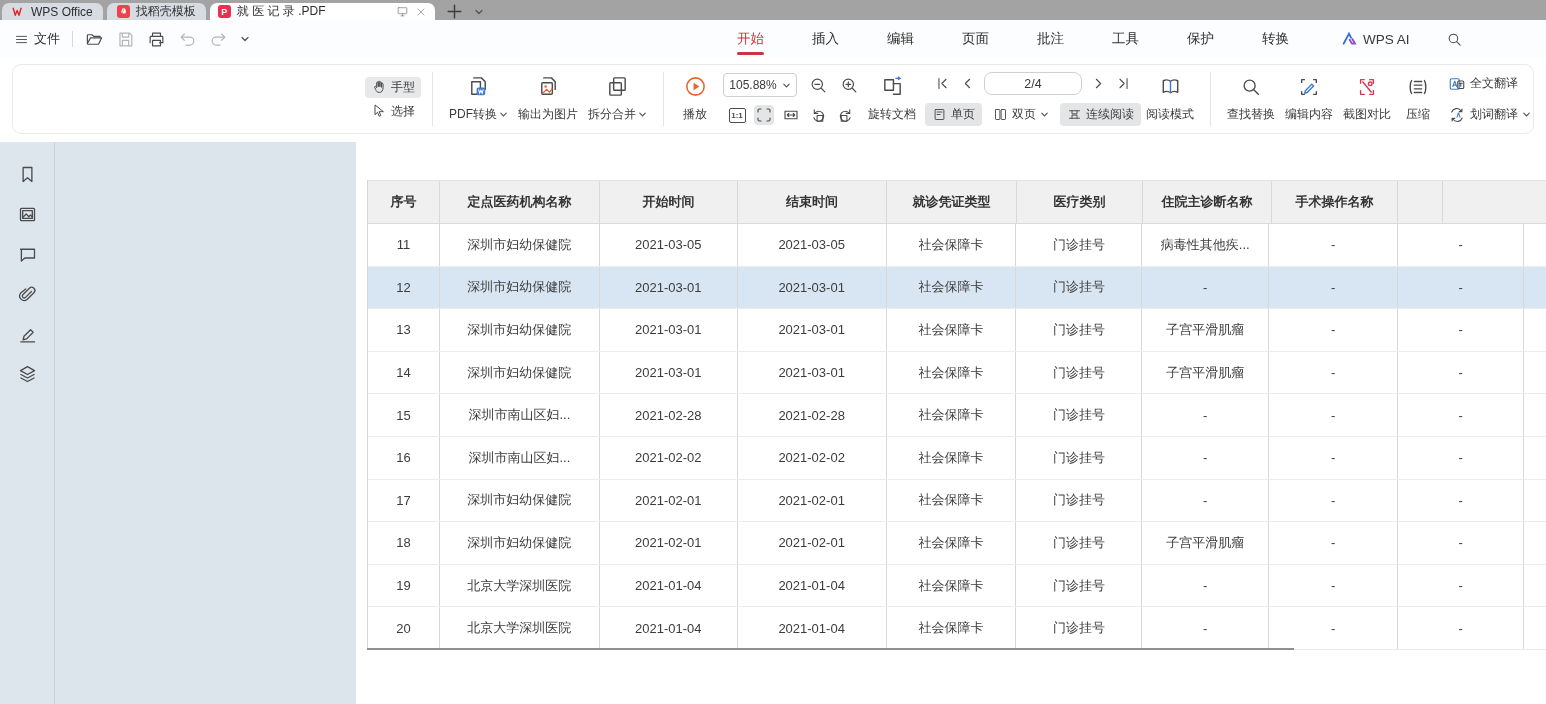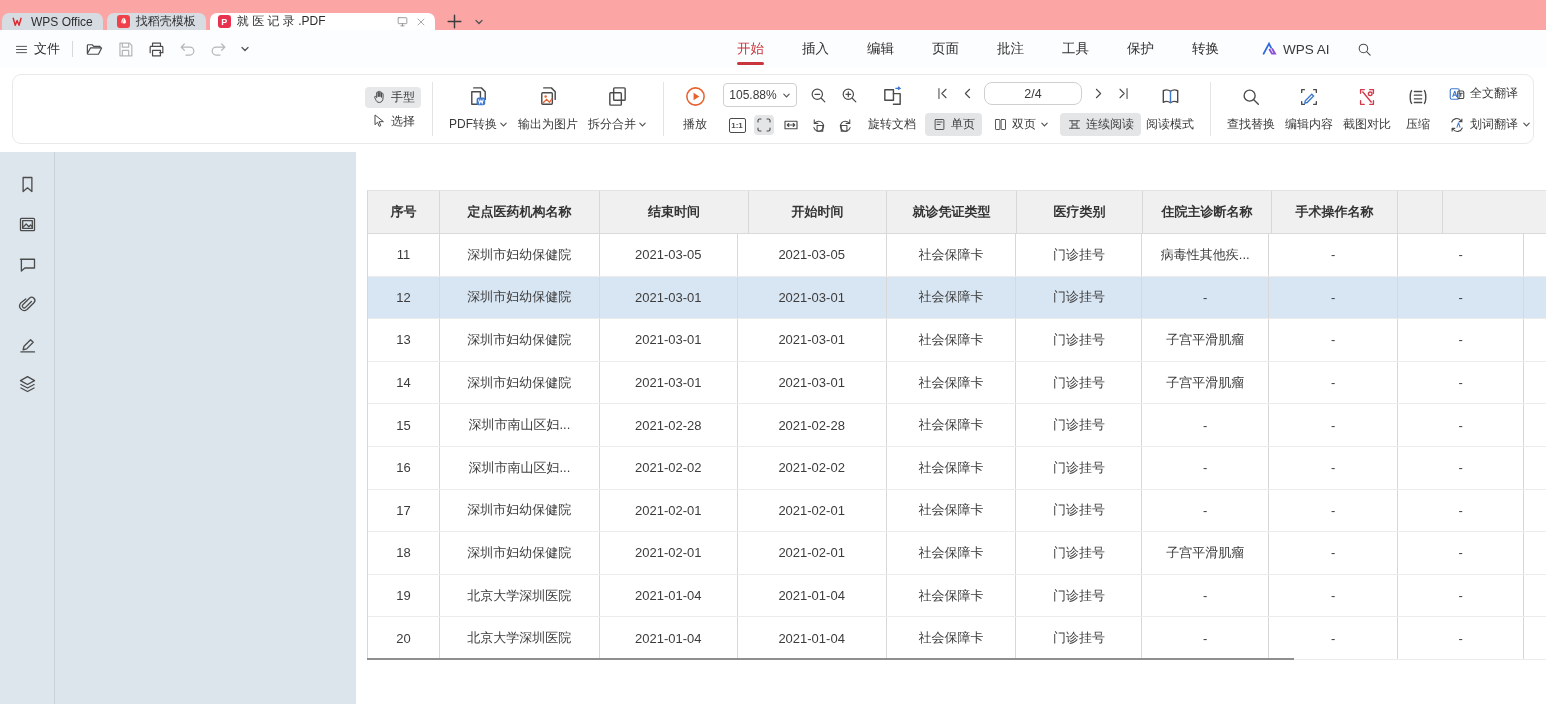--- a/index.html
+++ b/index.html
@@ -1,37 +1,37 @@
 <!DOCTYPE html>
 <html><head>
 <meta charset="utf-8">
 <style>
   * { margin:0; padding:0; box-sizing:border-box; }
   html,body { width:1546px; height:704px; overflow:hidden; }
   body { font-family:"Liberation Sans","DejaVu Sans",sans-serif; color:#3a3a3a; background:#e4e9ef; }
   svg { display:block; }
 
   
-  .tabbar { height:30px; background:#fca5a5; display:flex; align-items:flex-end; padding-left:2px; position:relative; }
+  .tabbar { height:20px; background:#a3a3a3; display:flex; align-items:flex-end; padding-left:2px; position:relative; }
   .tab { height:17px; display:flex; align-items:center; gap:6px; padding:0 10px; border-radius:7px 7px 0 0; font-size:12px; color:#2e2e2e; }
   .tab.gray { background:#d7dce2; margin-right:4px; }
   .tab.doc { background:#ffffff; width:225px; padding:0 8px; position:relative; }
   .tab.doc .title { flex:1; white-space:nowrap; overflow:hidden; font-size:12px; }
   .tabicon { width:13px; height:13px; border-radius:3px; display:flex; align-items:center; justify-content:center; flex:none; }
   .tabicon.pdf { background:#e8314e; color:#fff; font-size:9px; font-weight:bold; }
   .tabicon.docer { background:#f0404a; }
   .tab-extra { display:flex; align-items:center; gap:10px; margin-left:10px; height:17px; }
 
   
   .menubar { height:38px; background:#fcfdfe; display:flex; align-items:center; padding-left:14px; position:relative; }
   .mb-left { display:flex; align-items:center; gap:12px; }
   .mb-file { display:flex; align-items:center; gap:5px; font-size:13px; color:#2f2f2f; }
   .vdiv { width:1px; height:16px; background:#d9d9d9; }
   .mb-ic { width:19px; height:19px; }
-  .menus { position:absolute; left:737px; display:flex; align-items:center; gap:38px; height:38px; }
+  .menus { position:absolute; left:737px; display:flex; align-items:center; gap:48px; height:38px; }
   .menu-item { font-size:13.5px; color:#2f2f2f; position:relative; height:38px; display:flex; align-items:center; cursor:default; }
   .menu-item.active { color:#c9353c; }
   .menu-item.active::after { content:""; position:absolute; left:0; right:0; bottom:3px; height:3px; background:#c9353c; border-radius:2px; }
   .ai-item { display:flex; align-items:center; gap:6px; font-size:13.5px; margin-left:4px; }
 
   
   .toolzone { height:84px; background:#ffffff; position:relative; }
   .toolpanel { position:absolute; left:12px; right:12px; top:6px; height:70px; background:#fff; border:1px solid #e9e9e9; border-radius:9px; display:flex; align-items:center; padding-left:352px; overflow:hidden; }
   .tgroup { display:flex; flex-direction:column; align-items:center; justify-content:center; gap:3px; }
   .tg-div { width:1px; height:54px; background:#e4e4e4; margin:0 11px; flex:none; }
@@ -561,22 +561,22 @@
     <svg>
         <use href="#s-layers"></use>
       </svg>
   </div>
   <div class="navpanel"></div>
   <div class="page">
     <div class="pdftable" id="pdftable">
         <div class="trow head">
           <div class="tcell" style="width: 72px;">序号</div>
           <div class="tcell" style="width: 160px;">定点医药机构名称</div>
+          <div class="tcell" style="width: 138px;">开始时间</div>
           <div class="tcell" style="width: 149px;">结束时间</div>
-          <div class="tcell" style="width: 138px;">开始时间</div>
           <div class="tcell" style="width: 130px;">就诊凭证类型</div>
           <div class="tcell" style="width: 126px;">医疗类别</div>
           <div class="tcell" style="width: 129px;">住院主诊断名称</div>
           <div class="tcell" style="width: 126px;">手术操作名称</div>
           <div class="tcell" style="width: 45px;"></div>
         </div>
         <div class="trow ">
           <div class="tcell" style="width: 72px;">11</div>
           <div class="tcell" style="width: 160px;">深圳市妇幼保健院</div>
           <div class="tcell" style="width: 138px;">2021-03-05</div>

